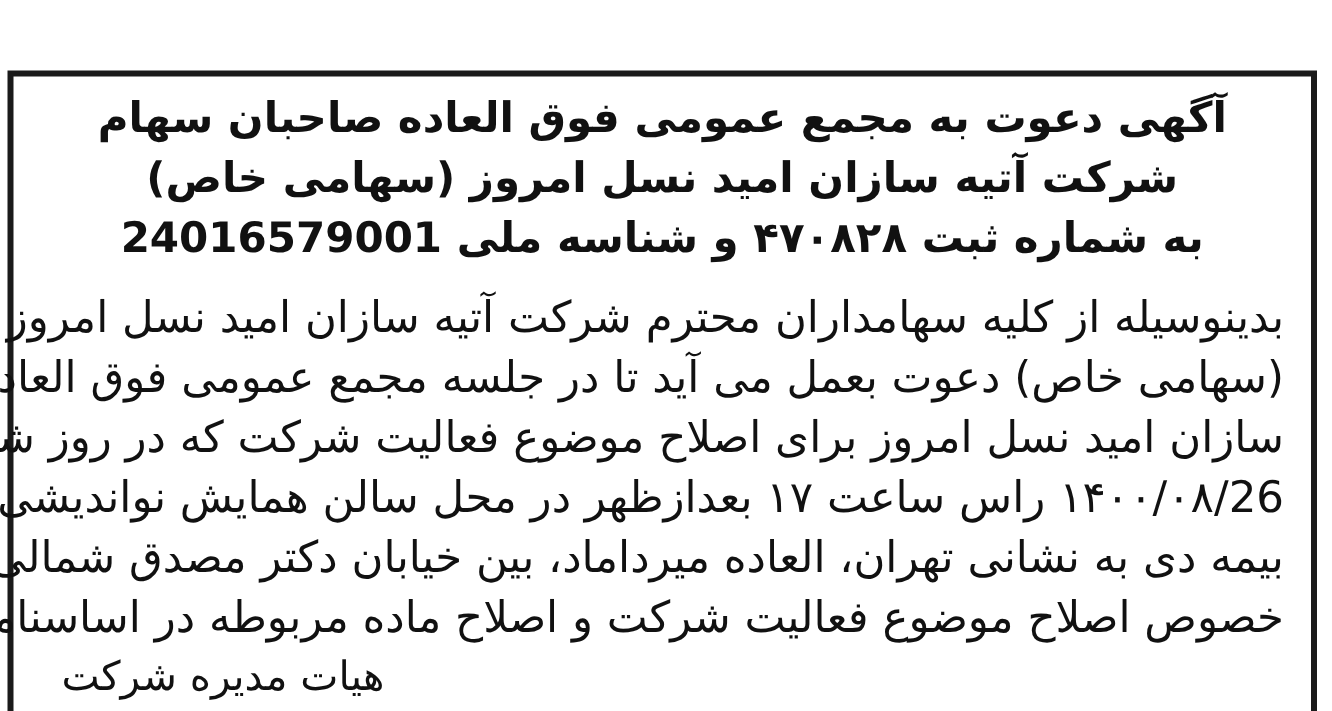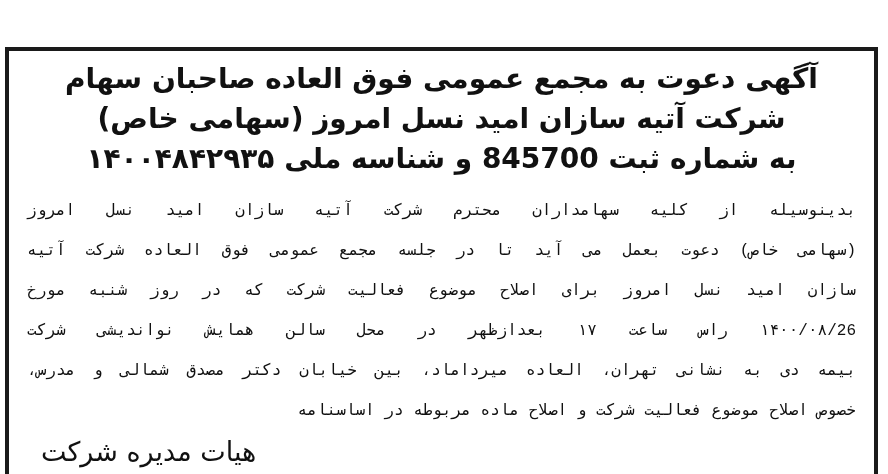--- a/index.html
+++ b/index.html
@@ -42,27 +42,26 @@
     font-size: 28px;
     line-height: 40px;
     height: 40px;
     white-space: nowrap;
     letter-spacing: -0.3px;
   }
   .body-block {
     margin-top: 12px;
   }
   .body-line {
-    font-size: 16px;
+    font-size: 29px;
     line-height: 40px;
     height: 40px;
     white-space: nowrap;
     text-align: justify;
     text-align-last: justify;
-    font-family: Liberation Mono, monospace;
   }
   .body-line.last {
     text-align-last: right;
   }
   .signature {
     margin-top: 2px;
     padding-left: 14px;
     text-align: left;
     font-weight: normal;
     font-size: 27px;
@@ -73,21 +72,21 @@
 </head>
 <body>
 
 <div class="page">
   <div class="ad-frame">
     <div class="ad-inner">
 
       <div class="header-block">
         <div class="header-line">آگهی دعوت به مجمع عمومی فوق العاده صاحبان سهام</div>
         <div class="header-line">شرکت آتیه سازان امید نسل امروز (سهامی خاص)</div>
-        <div class="header-line">به شماره ثبت 845700 و شناسه ملی ۱۴۰۰۴۸۴۲۹۳۵</div>
+        <div class="header-line">به شماره ثبت ۴۷۰۸۲۸ و شناسه ملی 24016579001</div>
       </div>
 
       <div class="body-block">
         <div class="body-line">بدینوسیله از کلیه سهامداران محترم شرکت آتیه سازان امید نسل امروز</div>
         <div class="body-line">(سهامی خاص) دعوت بعمل می آید تا در جلسه مجمع عمومی فوق العاده شرکت آتیه</div>
         <div class="body-line">سازان امید نسل امروز برای اصلاح موضوع فعالیت شرکت که در روز شنبه مورخ</div>
         <div class="body-line">۱۴۰۰/۰۸/26 راس ساعت ۱۷ بعدازظهر در محل سالن همایش نواندیشی شرکت</div>
         <div class="body-line">بیمه دی به نشانی تهران، العاده میرداماد، بین خیابان دکتر مصدق شمالی و مدرس،</div>
         <div class="body-line last">خصوص اصلاح موضوع فعالیت شرکت و اصلاح ماده مربوطه در اساسنامه</div>
       </div>

